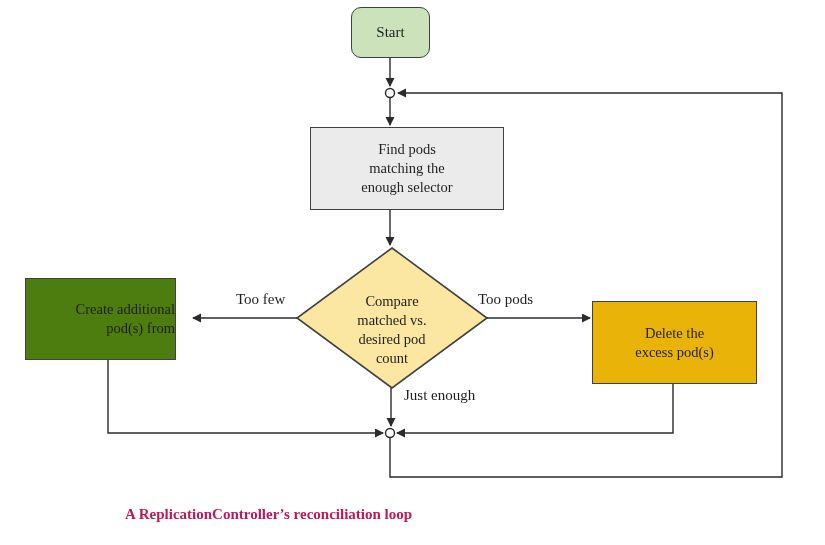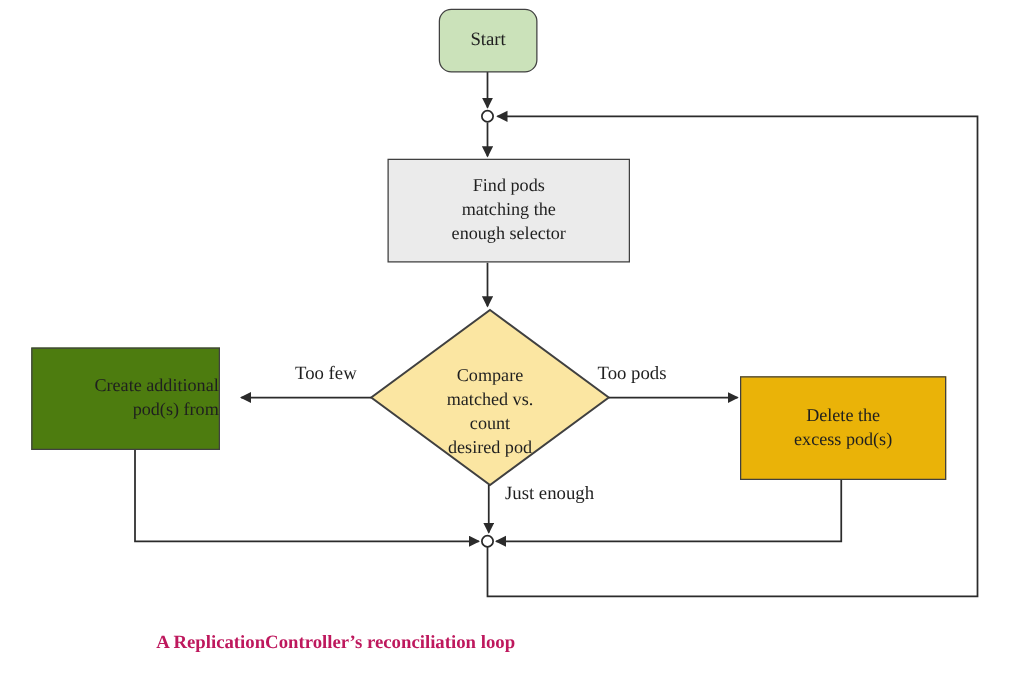--- a/index.html
+++ b/index.html
@@ -107,22 +107,22 @@
 
   <div class="node node-find">
     <div>Find pods</div>
     <div>matching the</div>
     <div>enough selector</div>
   </div>
 
   <div class="diamond-label">
     <div>Compare</div>
     <div>matched vs.</div>
+    <div>desired pod</div>
     <div>count</div>
-    <div>desired pod</div>
   </div>
 
   <div class="node node-create">
     <div>Create additional</div>
     <div>pod(s) from</div>
   </div>
 
   <div class="node node-delete">
     <div>Delete the</div>
     <div>excess pod(s)</div>

